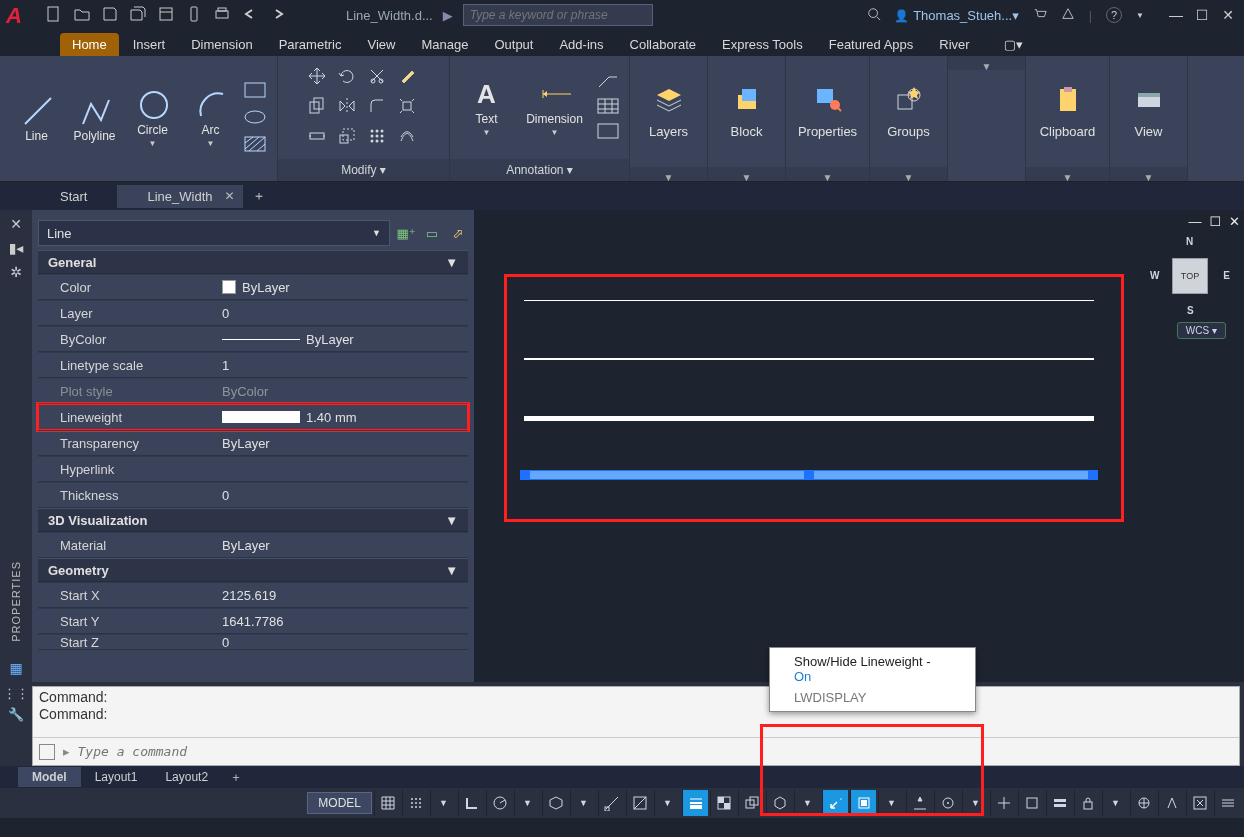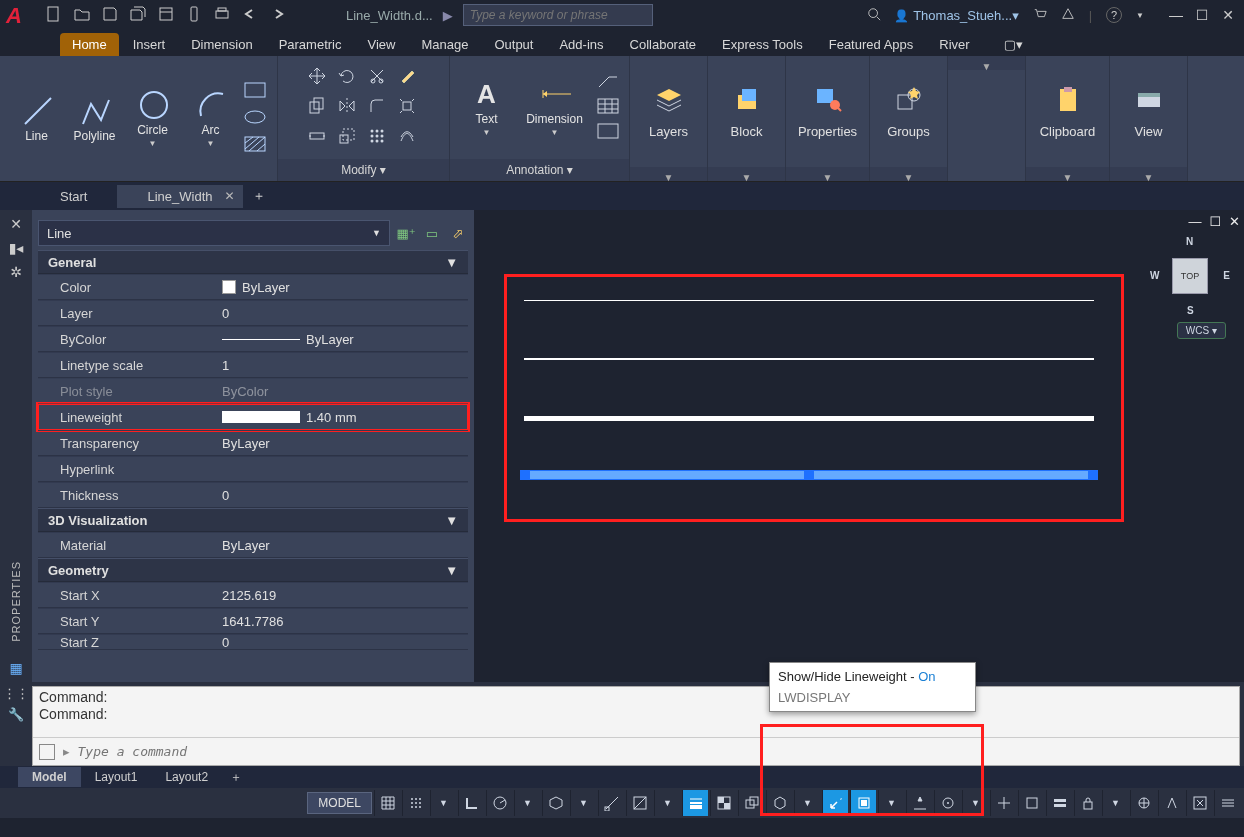--- a/index.html
+++ b/index.html
@@ -80,21 +80,21 @@
 
   
   .cmdarea { height: 84px; display:flex; background:#2a3040;}
   .cmdleft { width:32px; display:flex; flex-direction:column; align-items:center; gap:6px; padding-top:4px;}
   .cmdleft span{color:#ccc;}
   .cmdbox { flex:1; background:#f4f4f4; color:#333; display:flex; flex-direction:column; border:1px solid #aaa; margin:4px 4px 0 0;}
   .cmdhist { flex:1; padding:2px 6px; font-family: "Consolas", monospace; font-size:14px; line-height:17px;}
   .cmdinput { height:28px; border-top:1px solid #ccc; display:flex; align-items:center; gap:8px; padding:0 6px;}
   .cmdinput .icon{width:16px;height:16px;border:1px solid #888;}
   .cmdinput input{flex:1;border:none;outline:none;font-family:"Consolas",monospace;font-style:italic;color:#4d7c0f;font-size:13px;background:transparent;}
-  .tooltip-box { position:absolute; right:268px; bottom:54px; width:207px; background:#fff; border:1px solid #888; padding:6px 8px; box-shadow:0 2px 6px rgba(0,0,0,.4); z-index:50;}
+  .tooltip-box { position:absolute; right:268px; bottom:54px; width:207px; background:#fff; border:1px solid #888; padding:6px 24px; box-shadow:0 2px 6px rgba(0,0,0,.4); z-index:50;}
   .tooltip-box .t1 { color:#222; font-size:13px; } .tooltip-box .on{color:#1a7fd4;}
   .tooltip-box .t2 { color:#777; font-size:13px; margin-top:6px;}
 
   
   .layouttabs { height: 22px; background:#20273b; display:flex; align-items:center; padding-left:18px;}
   .ltab{padding:3px 14px;color:#d0d0d0;font-size:12px;cursor:pointer;}
   .ltab.active{background:#3d4762;font-weight:bold;}
   .ltab.add{padding:3px 8px;}
 
   

